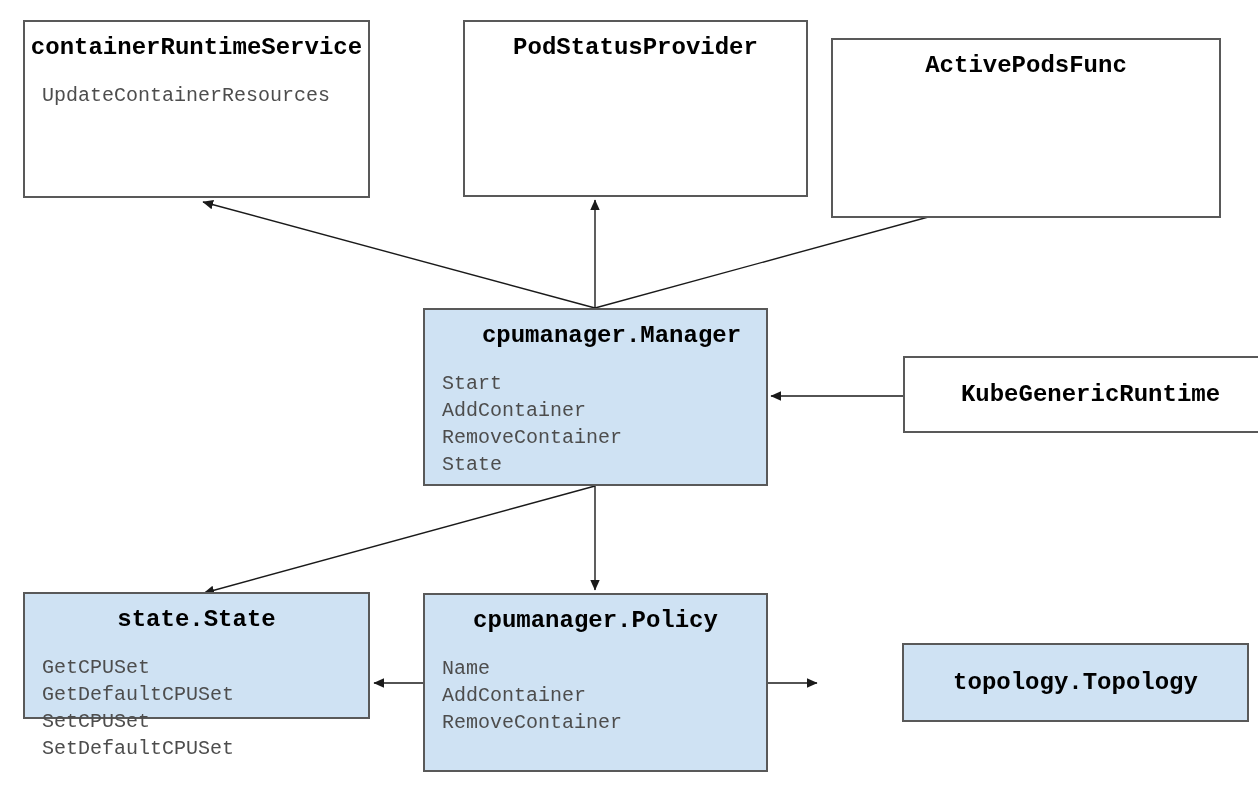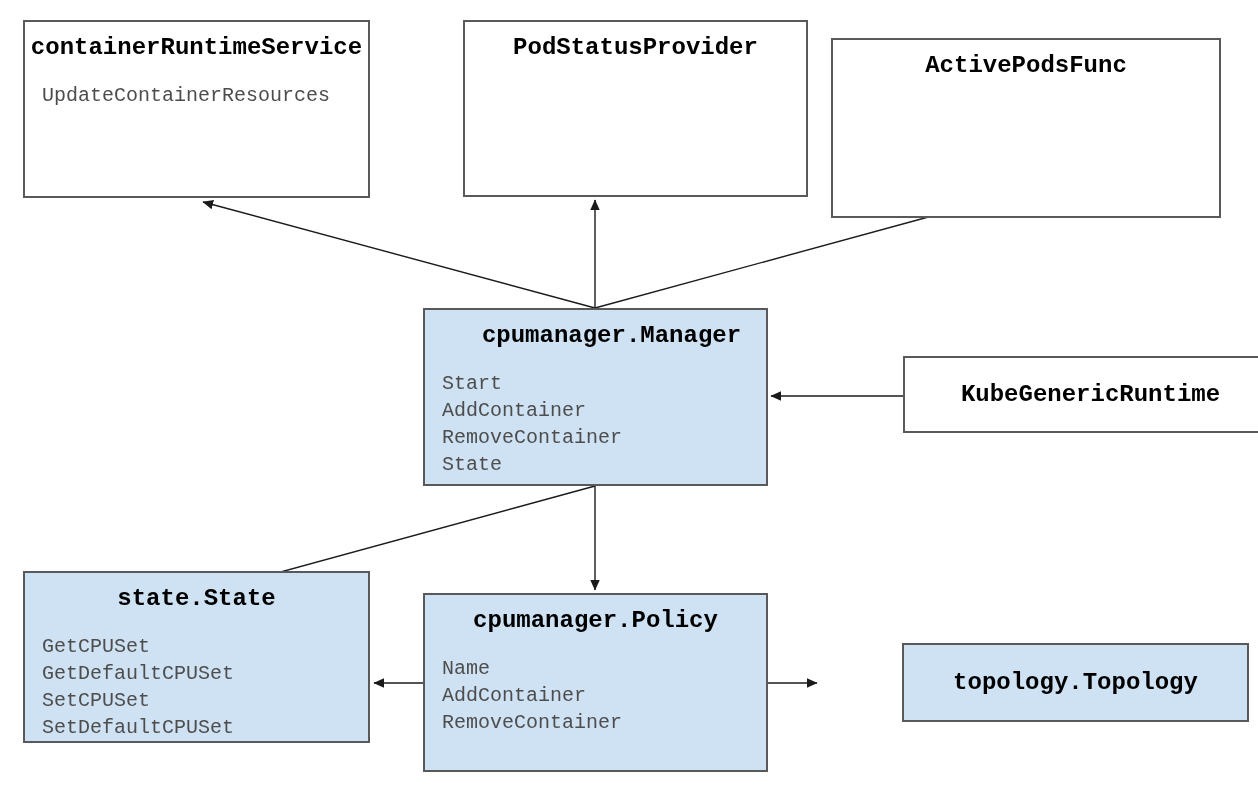--- a/index.html
+++ b/index.html
@@ -102,21 +102,21 @@
       <div>AddContainer</div>
       <div>RemoveContainer</div>
       <div>State</div>
     </div>
   </div>
 
   <div class="node vcenter" style="left:903px; top:356px; width:375px; height:77px;">
     <div class="node-title">KubeGenericRuntime</div>
   </div>
 
-  <div class="node blue" style="left:23px; top:571px; width:347px; height:172px;">
+  <div class="node blue" style="left:23px; top:592px; width:347px; height:127px;">
     <div class="node-title">state.State</div>
     <div class="methods">
       <div>GetCPUSet</div>
       <div>GetDefaultCPUSet</div>
       <div>SetCPUSet</div>
       <div>SetDefaultCPUSet</div>
     </div>
   </div>
 
   <div class="node blue" style="left:423px; top:593px; width:345px; height:179px;">

